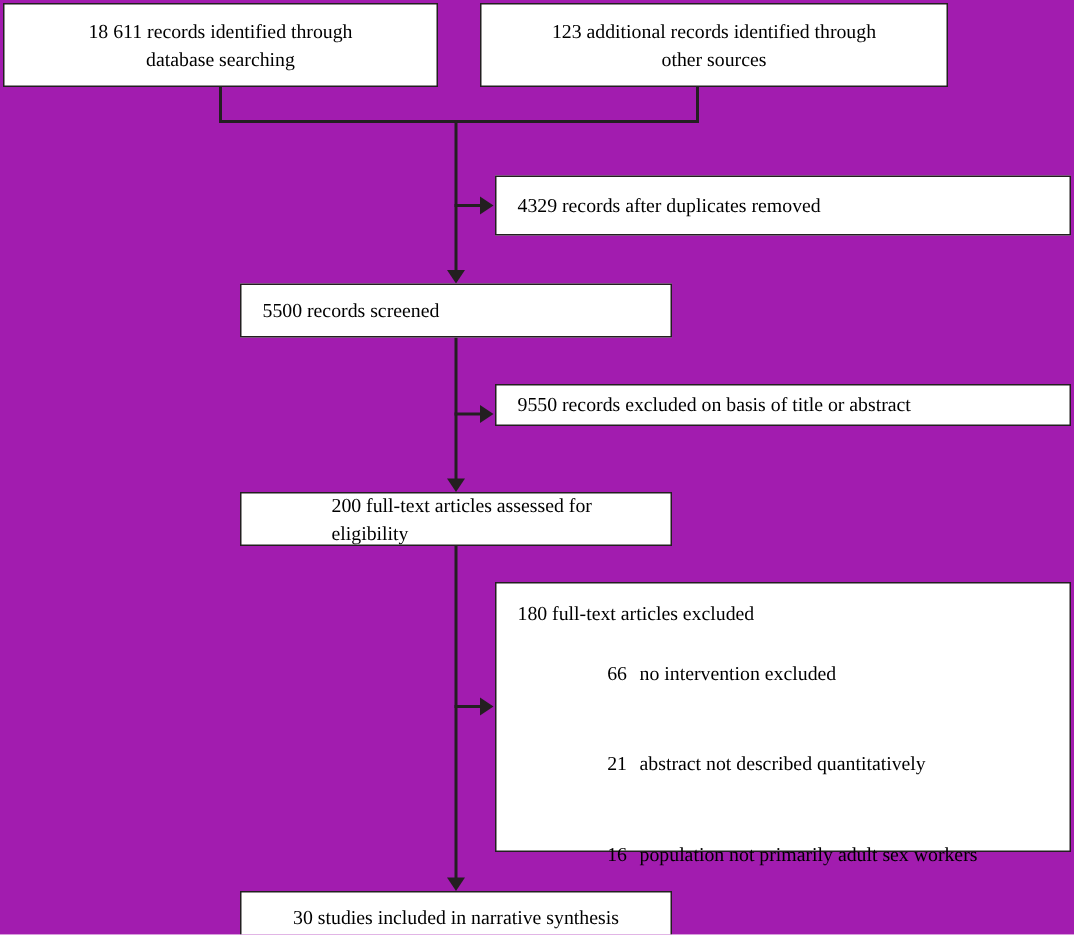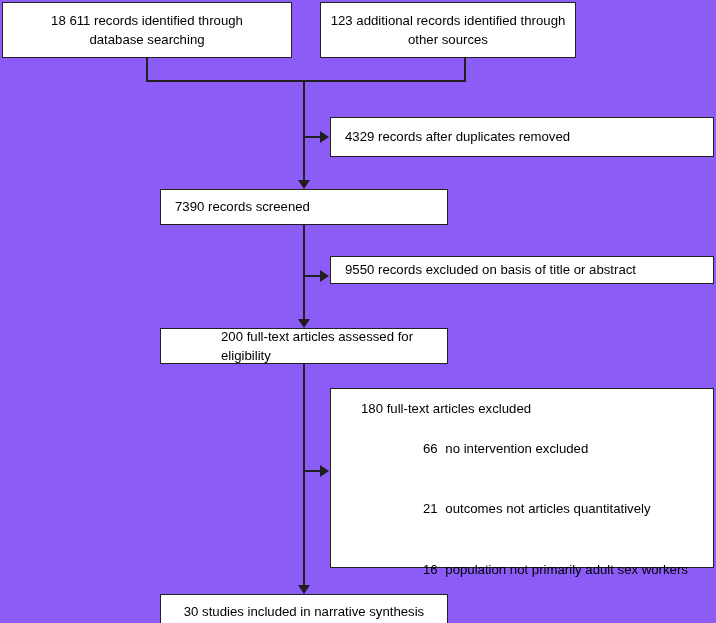--- a/index.html
+++ b/index.html
@@ -5,22 +5,22 @@
 <style>
   html, body {
     margin: 0;
     padding: 0;
     background: #ffffff;
   }
   #diagram-root {
     position: relative;
     width: 716px;
     height: 623px;
-    background: #8b5cf6;
-    font-family: Liberation Sans, sans-serif;
+    background: #a21caf;
+    font-family: Liberation Serif, serif;
     color: #000000;
     overflow: hidden;
   }
 
   
   .node {
     position: absolute;
     box-sizing: border-box;
     border: 1.6px solid #231f20;
     background: #ffffff;
@@ -44,21 +44,21 @@
 
   .node.center-two {
     display: flex;
     align-items: center;
     justify-content: center;
     text-align: center;
   }
 
   
   .node.listbox {
-    padding: 10px 8px 10px 30px;
+    padding: 10px 8px 10px 14px;
   }
   .listbox .lead {
     display: block;
     font-size: 13.2px;
     line-height: 1.52;
     white-space: pre;
   }
   .listbox ul {
     list-style: none;
     margin: 0;
@@ -107,42 +107,42 @@
 </head>
 <body>
 
 <div id="diagram-root">
 
   <div class="node center-two" style="left:2px; top:2px; width:290px; height:56px;">
     <span class="txt">18 611 records identified through
 database searching</span>
   </div>
 
-  <div class="node center-two" style="left:320px; top:2px; width:256px; height:56px;">
+  <div class="node center-two" style="left:320px; top:2px; width:312px; height:56px;">
     <span class="txt">123 additional records identified through
 other sources</span>
   </div>
 
   <div class="conn vline" style="left:146px; top:58px; height:22px;"></div>
   <div class="conn vline" style="left:464px; top:58px; height:22px;"></div>
 
   <div class="conn hline" style="left:146px; top:80px; width:320px;"></div>
 
   <div class="conn vline" style="left:303px; top:80px; height:101px;"></div>
   <div class="arrow-down" style="left:298px; top:180px;"></div>
 
   <div class="conn hline" style="left:303px; top:136px; width:20px;"></div>
   <div class="arrow-right" style="left:320px; top:131px;"></div>
 
   <div class="node center" style="left:330px; top:117px; width:384px; height:40px;">
     <span class="txt">4329 records after duplicates removed</span>
   </div>
 
   <div class="node center" style="left:160px; top:189px; width:288px; height:36px;">
-    <span class="txt">7390 records screened</span>
+    <span class="txt">5500 records screened</span>
   </div>
 
   <div class="conn vline" style="left:303px; top:225px; height:95px;"></div>
   <div class="arrow-down" style="left:298px; top:319px;"></div>
 
   <div class="conn hline" style="left:303px; top:275px; width:20px;"></div>
   <div class="arrow-right" style="left:320px; top:270px;"></div>
 
   <div class="node center" style="left:330px; top:256px; width:384px; height:28px;">
     <span class="txt">9550 records excluded on basis of title or abstract</span>
@@ -158,21 +158,21 @@
   <div class="conn hline" style="left:303px; top:470px; width:20px;"></div>
   <div class="arrow-right" style="left:320px; top:465px;"></div>
 
   <div class="node listbox" style="left:330px; top:388px; width:384px; height:180px;">
     <span class="lead">180 full-text articles excluded</span>
     <ul>
       <li>
         <span class="num">66</span><span class="desc">no intervention excluded</span>
       </li>
       <li>
-        <span class="num">21</span><span class="desc">outcomes not articles quantitatively</span>
+        <span class="num">21</span><span class="desc">abstract not described quantitatively</span>
       </li>
       <li>
         <span class="num">16</span><span class="desc">population not primarily adult sex workers</span>
       </li>
 
     </ul>
   </div>
 
   <div class="node center-two" style="left:160px; top:594px; width:288px; height:36px;">
     <span class="txt">30 studies included in narrative synthesis</span>

